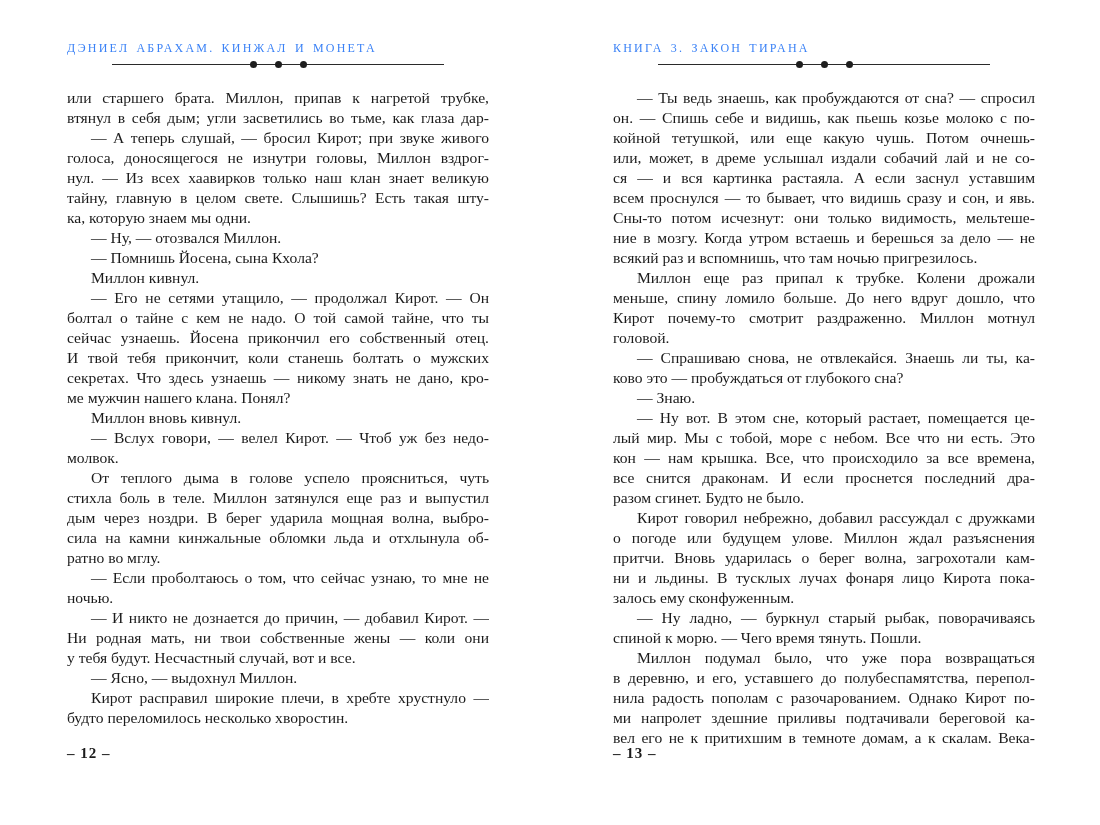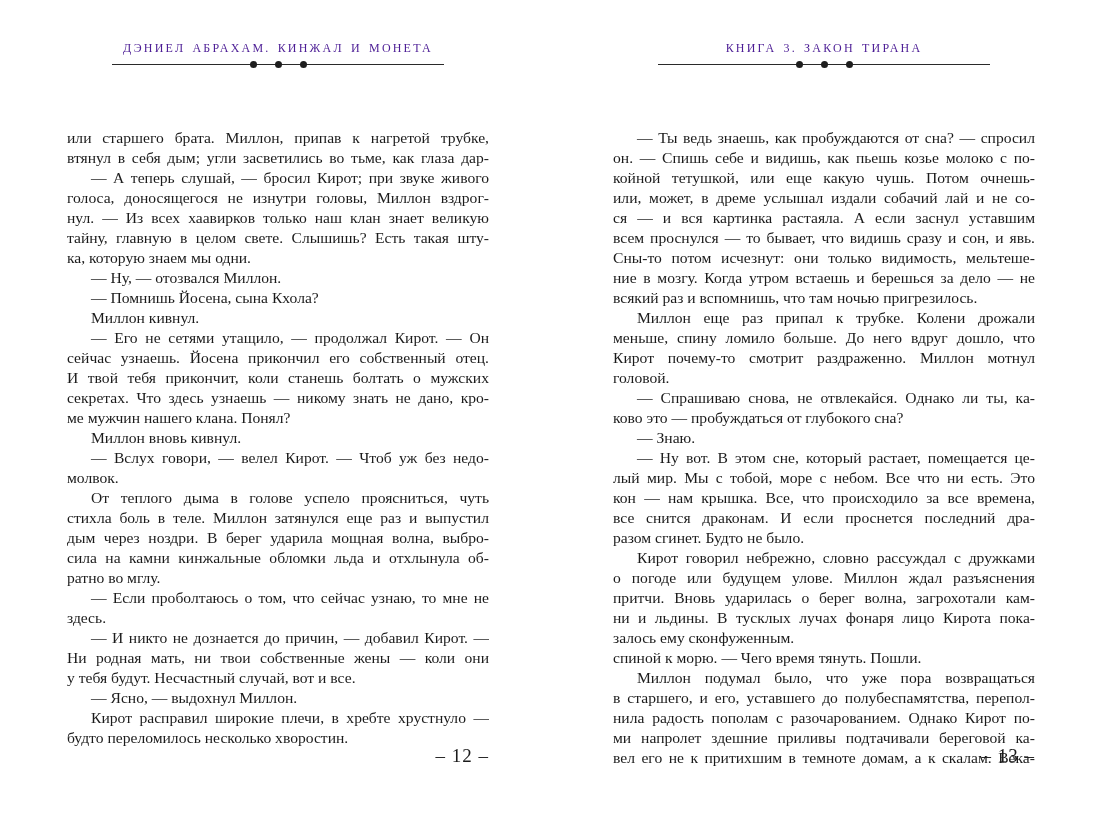--- a/index.html
+++ b/index.html
@@ -27,25 +27,24 @@
     width: 422px;
   }
   .page.left  { left: 67px; }
   .page.right { left: 613px; }
 
   .running-head {
     position: absolute;
     top: 41px;
     left: 0;
     width: 100%;
-    text-align: center;
     font-size: 12px;
     letter-spacing: 2.2px;
     word-spacing: 2px;
-    color: #4c1d95;
+    color: #3b82f6;
     white-space: nowrap;
   }
   .ornament {
     position: absolute;
     top: 60px;
     left: 45px;
     width: 332px;
     height: 9px;
   }
   .ornament .rule-line {
@@ -75,44 +74,43 @@
     display: block;
   }
 
   .body-text {
     position: absolute;
     top: 88px;
     left: 0;
     width: 422px;
     font-size: 15.6px;
     line-height: 20px;
-    margin-top: 40px;
   }
   .line {
     height: 20px;
     overflow: hidden;
     text-align: justify;
     text-align-last: justify;
     white-space: nowrap;
   }
   .line.last {
     text-align-last: left;
   }
   .line.indent {
     text-indent: 24px;
   }
 
   .folio {
     position: absolute;
     top: 745px;
     left: 0;
     width: 100%;
-    text-align: right;
-    font-size: 19px;
-    font-weight: 400;
+    text-align: left;
+    font-size: 15px;
+    font-weight: 700;
     letter-spacing: 1px;
     color: #1b1b1b;
   }
 </style>
 </head>
 <body>
 
 <div class="spread">
 
   <section class="page left">
@@ -130,34 +128,35 @@
         <div class="line">втянул в себя дым; угли засветились во тьме, как глаза дар-</div>
         <div class="line indent">— А теперь слушай, — бросил Кирот; при звуке живого</div>
         <div class="line">голоса, доносящегося не изнутри головы, Миллон вздрог-</div>
         <div class="line">нул. — Из всех хаавирков только наш клан знает великую</div>
         <div class="line">тайну, главную в целом свете. Слышишь? Есть такая шту-</div>
         <div class="line last">ка, которую знаем мы одни.</div>
         <div class="line indent last">— Ну, — отозвался Миллон.</div>
         <div class="line indent last">— Помнишь Йосена, сына Кхола?</div>
         <div class="line indent last">Миллон кивнул.</div>
         <div class="line indent">— Его не сетями утащило, — продолжал Кирот. — Он</div>
+        <div class="line">болтал о тайне с кем не надо. О той самой тайне, что ты</div>
         <div class="line">сейчас узнаешь. Йосена прикончил его собственный отец.</div>
         <div class="line">И твой тебя прикончит, коли станешь болтать о мужских</div>
         <div class="line">секретах. Что здесь узнаешь — никому знать не дано, кро-</div>
         <div class="line last">ме мужчин нашего клана. Понял?</div>
         <div class="line indent last">Миллон вновь кивнул.</div>
         <div class="line indent">— Вслух говори, — велел Кирот. — Чтоб уж без недо-</div>
         <div class="line last">молвок.</div>
         <div class="line indent">От теплого дыма в голове успело проясниться, чуть</div>
         <div class="line">стихла боль в теле. Миллон затянулся еще раз и выпустил</div>
         <div class="line">дым через ноздри. В берег ударила мощная волна, выбро-</div>
         <div class="line">сила на камни кинжальные обломки льда и отхлынула об-</div>
         <div class="line last">ратно во мглу.</div>
         <div class="line indent">— Если проболтаюсь о том, что сейчас узнаю, то мне не</div>
-        <div class="line last">здесь.</div>
+        <div class="line last">ночью.</div>
         <div class="line indent">— И никто не дознается до причин, — добавил Кирот. —</div>
         <div class="line">Ни родная мать, ни твои собственные жены — коли они</div>
         <div class="line last">у тебя будут. Несчастный случай, вот и все.</div>
         <div class="line indent last">— Ясно, — выдохнул Миллон.</div>
         <div class="line indent">Кирот расправил широкие плечи, в хребте хрустнуло —</div>
         <div class="line last">будто переломилось несколько хворостин.</div>
       </div>
     <div class="folio">– 12 –</div>
   </section>
 
@@ -178,36 +177,37 @@
         <div class="line">или, может, в дреме услышал издали собачий лай и не со-</div>
         <div class="line">ся — и вся картинка растаяла. А если заснул уставшим</div>
         <div class="line">всем проснулся — то бывает, что видишь сразу и сон, и явь.</div>
         <div class="line">Сны-то потом исчезнут: они только видимость, мельтеше-</div>
         <div class="line">ние в мозгу. Когда утром встаешь и берешься за дело — не</div>
         <div class="line last">всякий раз и вспомнишь, что там ночью пригрезилось.</div>
         <div class="line indent">Миллон еще раз припал к трубке. Колени дрожали</div>
         <div class="line">меньше, спину ломило больше. До него вдруг дошло, что</div>
         <div class="line">Кирот почему-то смотрит раздраженно. Миллон мотнул</div>
         <div class="line last">головой.</div>
-        <div class="line indent">— Спрашиваю снова, не отвлекайся. Однако ли ты, ка-</div>
+        <div class="line indent">— Спрашиваю снова, не отвлекайся. Знаешь ли ты, ка-</div>
         <div class="line last">ково это — пробуждаться от глубокого сна?</div>
         <div class="line indent last">— Знаю.</div>
         <div class="line indent">— Ну вот. В этом сне, который растает, помещается це-</div>
         <div class="line">лый мир. Мы с тобой, море с небом. Все что ни есть. Это</div>
         <div class="line">кон — нам крышка. Все, что происходило за все времена,</div>
         <div class="line">все снится драконам. И если проснется последний дра-</div>
         <div class="line last">разом сгинет. Будто не было.</div>
-        <div class="line indent">Кирот говорил небрежно, словно рассуждал с дружками</div>
+        <div class="line indent">Кирот говорил небрежно, добавил рассуждал с дружками</div>
         <div class="line">о погоде или будущем улове. Миллон ждал разъяснения</div>
         <div class="line">притчи. Вновь ударилась о берег волна, загрохотали кам-</div>
         <div class="line">ни и льдины. В тусклых лучах фонаря лицо Кирота пока-</div>
         <div class="line last">залось ему сконфуженным.</div>
+        <div class="line indent">— Ну ладно, — буркнул старый рыбак, поворачиваясь</div>
         <div class="line last">спиной к морю. — Чего время тянуть. Пошли.</div>
         <div class="line indent">Миллон подумал было, что уже пора возвращаться</div>
-        <div class="line">в старшего, и его, уставшего до полубеспамятства, перепол-</div>
+        <div class="line">в деревню, и его, уставшего до полубеспамятства, перепол-</div>
         <div class="line">нила радость пополам с разочарованием. Однако Кирот по-</div>
         <div class="line">ми напролет здешние приливы подтачивали береговой ка-</div>
         <div class="line">вел его не к притихшим в темноте домам, а к скалам. Века-</div>
       </div>
     <div class="folio">– 13 –</div>
   </section>
 
 </div>
 
 </body></html>

